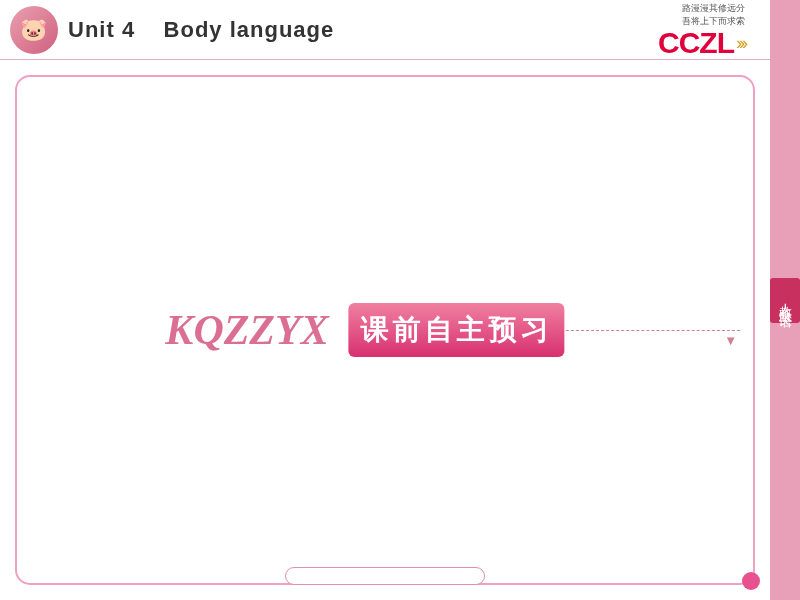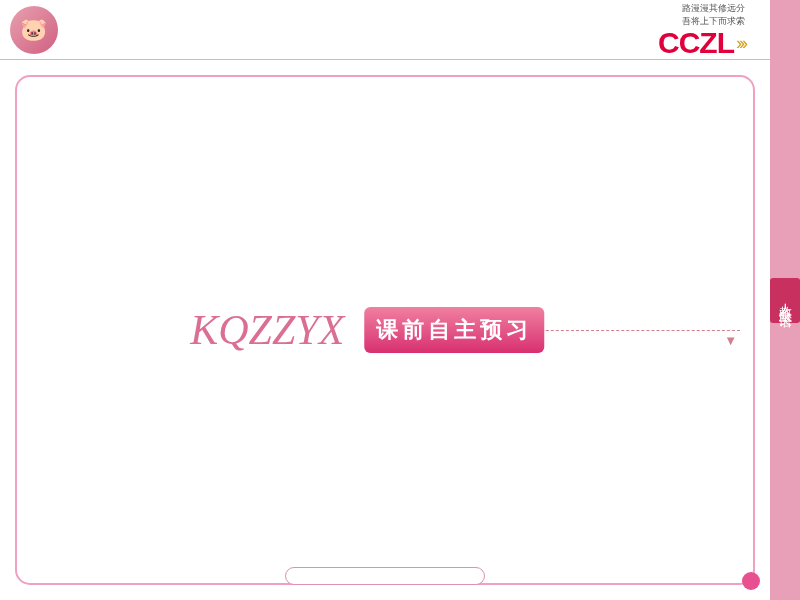--- a/index.html
+++ b/index.html
@@ -154,32 +154,32 @@
       top: 15px;
       left: 15px;
       right: 15px;
       bottom: 15px;
       border: 2px solid #f0a0c0;
       border-radius: 15px;
     }
 
     .kqzzyx-text {
       font-size: 42px;
-      font-weight: 400;
+      font-weight: 700;
       color: #e0406080;
       font-style: italic;
       font-family: Georgia, serif;
       color: #d04070;
       opacity: 0.75;
     }
 
     .chinese-banner {
       background: linear-gradient(to bottom, #f080a0, #d83070);
       color: white;
-      font-size: 22px;
+      font-size: 28px;
       padding: 8px 12px;
       border-radius: 6px;
       letter-spacing: 4px;
       font-weight: bold;
       margin-left: 20px;
     }
 
     
     .bottom-bar {
       position: absolute;
@@ -219,20 +219,23 @@
 
 <div class="main-container">
 
   <div class="header">
     <div class="header-left">
 
       <div class="logo-circle">
         <span class="logo-pig">🐷</span>
       </div>
 
+      <span class="unit-title">
+        <span>Unit 4</span>&nbsp;&nbsp;&nbsp;&nbsp;<span>Body language</span>
+      </span>
     </div>
 
     <div class="header-right">
       <div class="cczl-badge">
         <span class="cczl-top-text">路漫漫其修远分</span>
         <span class="cczl-top-text">吾将上下而求索</span>
         <div style="display:flex;align-items:center;gap:2px;">
           <span class="cczl-logo">CCZL</span>
           <span style="color:#d4a020;font-size:18px;letter-spacing:-3px;">›››</span>
         </div>

